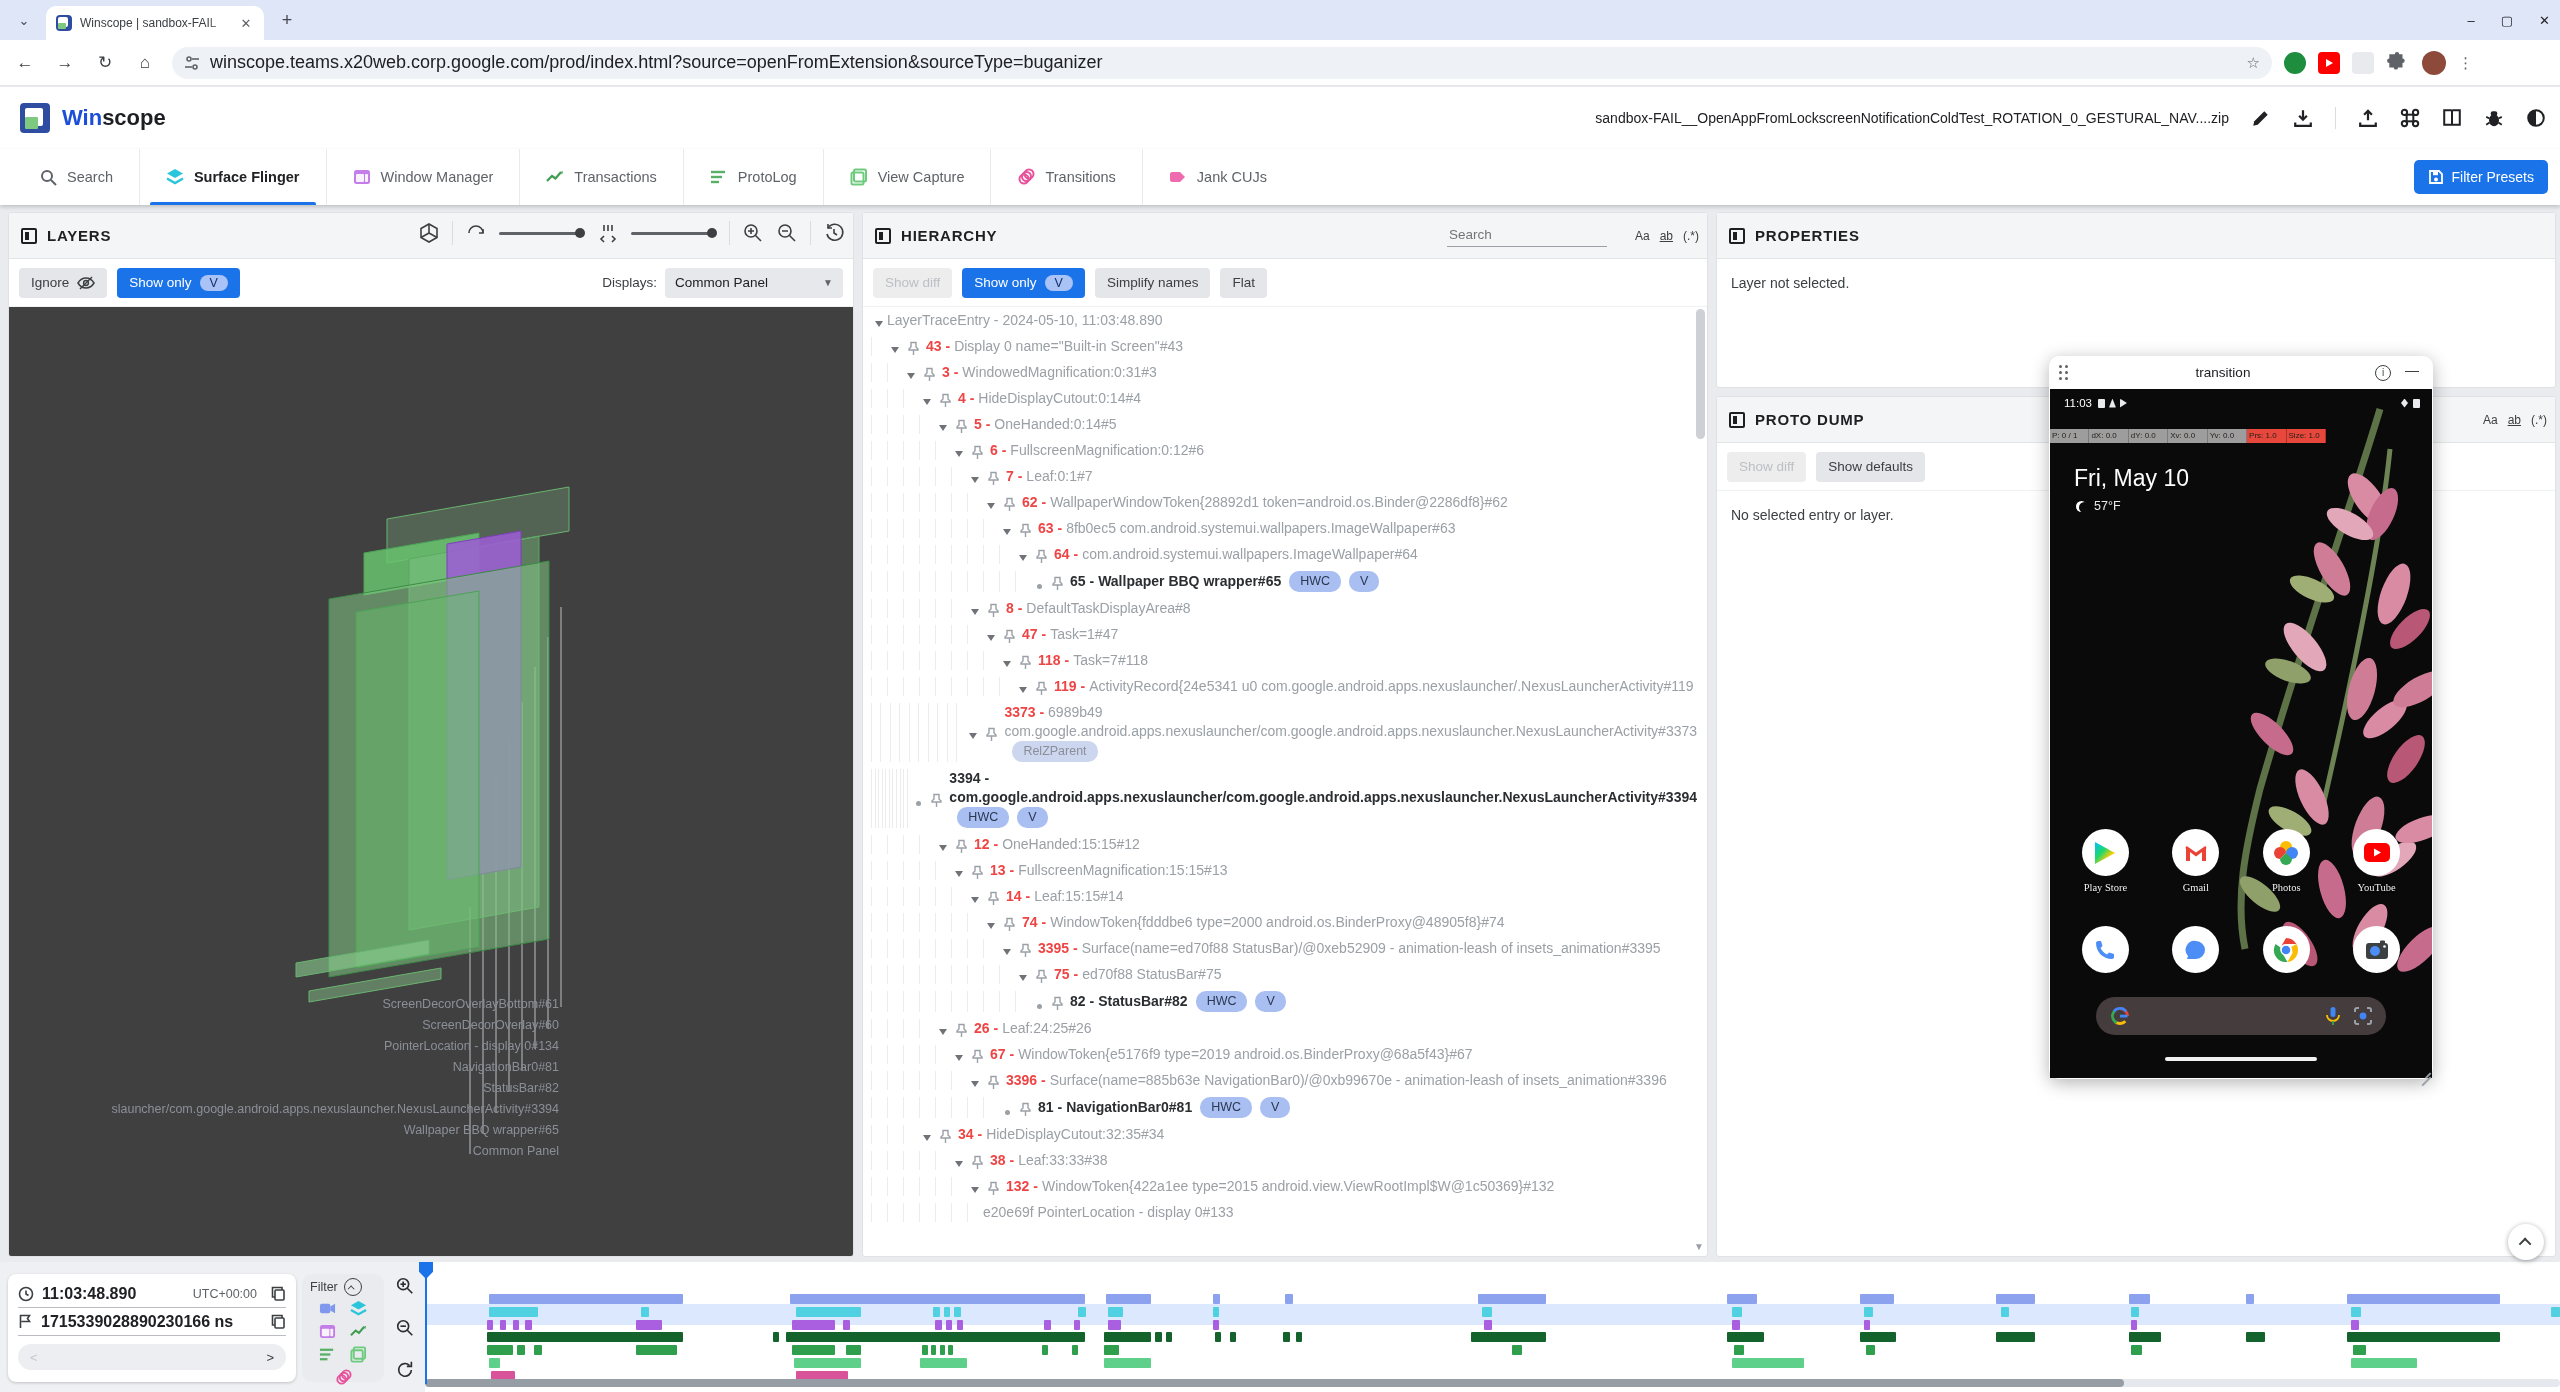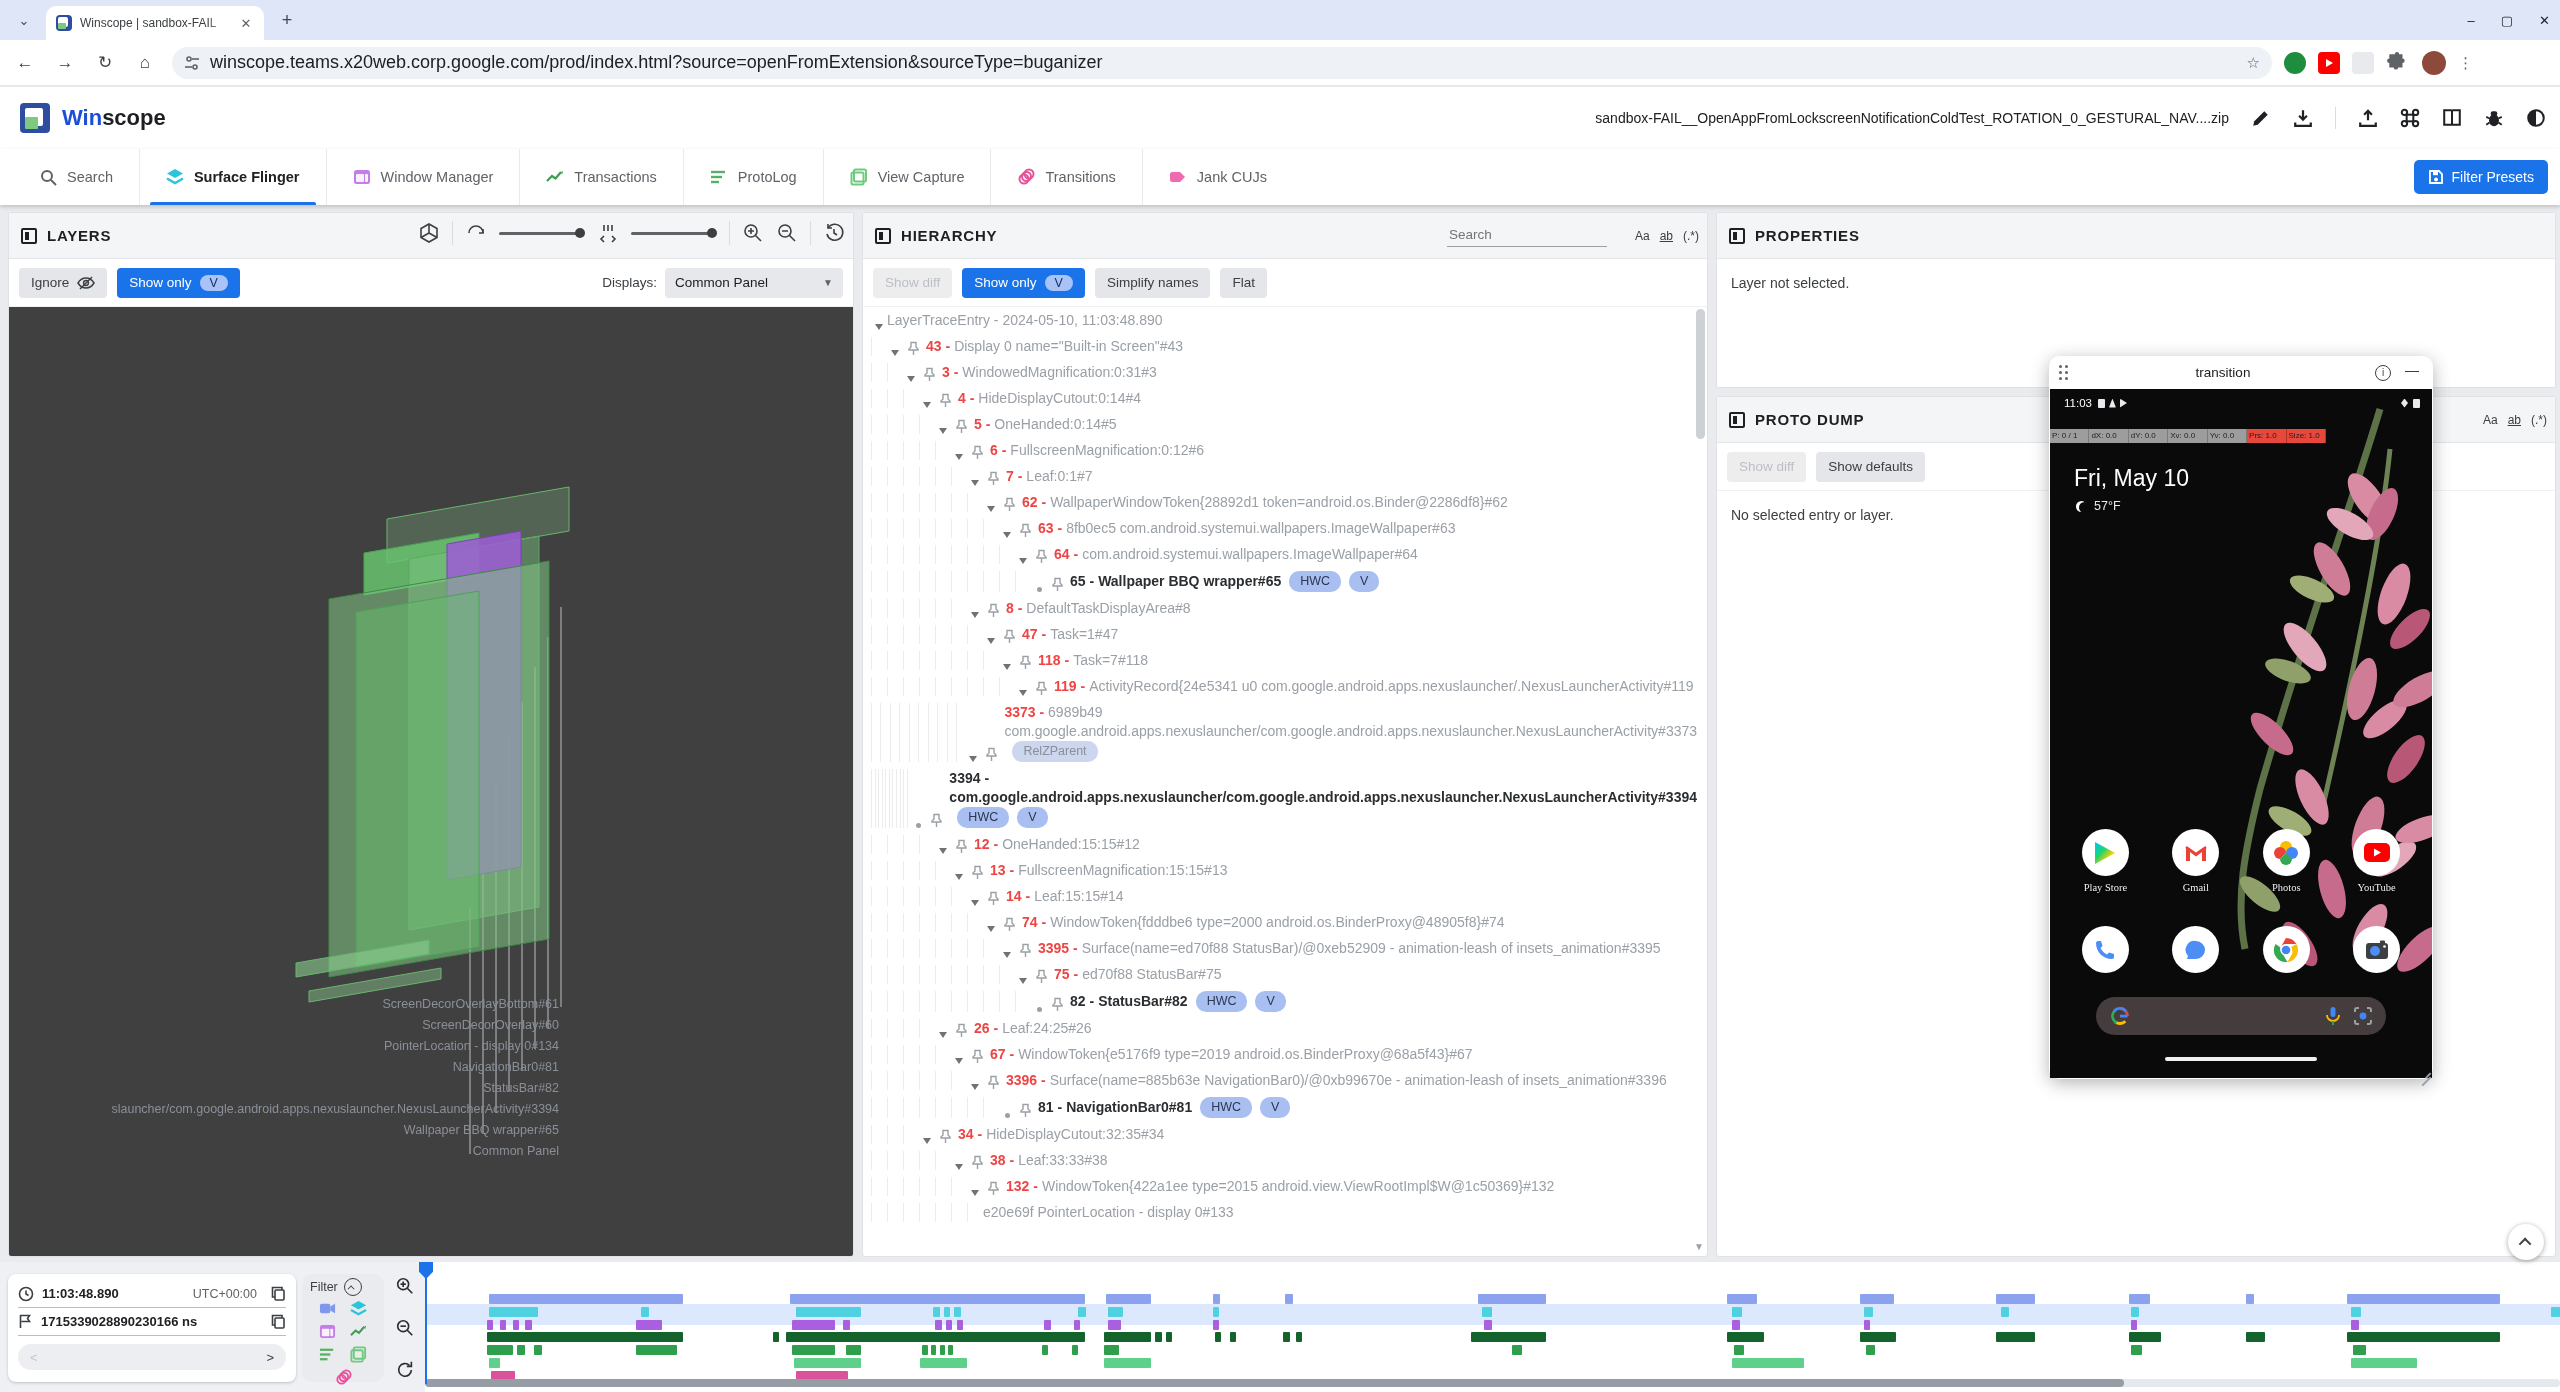--- a/index.html
+++ b/index.html
@@ -73,21 +73,21 @@
   .select { width:178px; height:30px; background:#e6e8ec; border-radius:4px; display:flex; align-items:center; justify-content:space-between; padding:0 10px; font-size:13.5px; color:#202124; }
   .canvas3d { position:absolute; left:0; top:94px; right:0; bottom:0; background:#404040; }
   .l3d-label { position:absolute; right:294px; width:520px; text-align:right; font-size:12.5px; color:#8a8f98; white-space:nowrap; }
 
   
   .hsearch { position:absolute; right:100px; top:10px; width:160px; border-bottom:1px solid #9aa0a6; font-size:13.5px; color:#9aa0a6; padding:4px 2px; background:transparent; border-top:none; border-left:none; border-right:none; font-family:inherit; }
   .srch-icons { position:absolute; right:8px; top:16px; display:flex; gap:10px; font-size:12px; color:#3c4043; align-items:center; }
   .srch-icons .mw { text-decoration:underline; }
   .btnrow { height:48px; display:flex; align-items:center; gap:10px; padding:0 10px; background:#fff; border-bottom:1px solid #f0f1f2; }
   .tree { position:absolute; left:0; top:94px; right:10px; bottom:0; overflow:hidden; padding-left:8px; }
-  .tree-row { display:flex; align-items:flex-end; padding:4px 0 3px 0; font-size:14px; color:#9aa0a6; line-height:19px; }
+  .tree-row { display:flex; align-items:center; padding:4px 0 3px 0; font-size:14px; color:#9aa0a6; line-height:19px; }
   .tree-row .guide { display:inline-block; width:16px; align-self:stretch; border-left:1px solid #ececec; }
   .twisty { width:16px; margin-top:7px; display:inline-flex; justify-content:center; flex:none; }
   .twisty::before { content:""; border-left:4.5px solid transparent; border-right:4.5px solid transparent; border-top:6px solid #6f7378; }
   .twisty.leafdot::before { border:none; width:5px; height:5px; border-radius:50%; background:#9aa0a6; margin-top:2px; }
   .pin { flex:none; margin:3px 6px 0 4px; }
   .tnum { font-weight:bold; color:#ef4444; margin-right:4px; white-space:nowrap; }
   .tlabel { max-width:940px; }
   .tree-row.bold { color:#2b2e31; }
   .tree-row.bold .tnum { color:#2b2e31; }
   .tree-row.bold .tlabel { font-weight:bold; }
@@ -129,21 +129,21 @@
   .resize::before { content:""; position:absolute; right:0; bottom:0; width:12px; height:1.5px; background:#9aa0a6; transform:rotate(-45deg); transform-origin:right bottom; }
   .resize::after { content:""; position:absolute; right:0; bottom:4px; width:7px; height:1.5px; background:#9aa0a6; transform:rotate(-45deg); transform-origin:right bottom; }
 
   .fab { position:absolute; left:2508px; top:1224px; width:36px; height:36px; border-radius:50%; background:#fff; box-shadow:0 1px 5px rgba(0,0,0,.35); display:flex; align-items:center; justify-content:center; z-index:6; }
   .chev-up { width:9px; height:9px; border-left:2px solid #3c4043; border-top:2px solid #3c4043; transform:rotate(45deg) translateY(2px); }
 
   
   .tlbar { position:absolute; left:0; top:1262px; width:2560px; height:130px; background:#eef0f4; }
   .timecard { position:absolute; left:8px; top:12px; width:288px; height:108px; background:#fff; border-radius:8px; box-shadow:0 1px 3px rgba(0,0,0,.2); padding:6px 10px; }
   .trow { display:flex; align-items:center; gap:8px; height:28px; border-bottom:1px solid #b9bdc2; }
-  .trow .tval { font-size:13px; font-weight:bold; color:#202124; }
+  .trow .tval { font-size:16px; font-weight:bold; color:#202124; }
   .trow .tz { margin-left:auto; font-size:12.5px; color:#5f6368; }
   .trow .cpy { margin-left:6px; }
   .trow.r2 .cpy { margin-left:auto; }
   .arrowpill { margin-top:8px; height:26px; background:#eceef1; border-radius:13px; display:flex; align-items:center; justify-content:space-between; padding:0 12px; font-size:13px; }
   .arrowpill .prev { color:#c3c7cc; } .arrowpill .next { color:#3c4043; }
   .filtercard { position:absolute; left:302px; top:12px; width:82px; height:108px; background:#e9ebef; border-radius:10px; padding:4px 8px; }
   .filtercard .fhead { display:flex; align-items:center; gap:6px; font-size:12.5px; color:#3c4043; }
   .ringbtn { width:18px; height:18px; border:1.5px solid #3c4043; border-radius:50%; display:flex; align-items:center; justify-content:center; }
   .ringbtn .chev-up { width:5px; height:5px; border-width:1.5px; }
   .fgrid { margin-top:4px; display:flex; flex-wrap:wrap; justify-content:center; column-gap:14px; row-gap:6px; }

